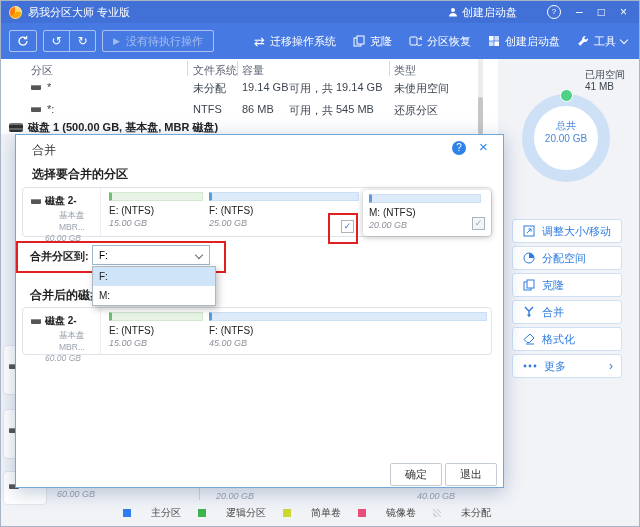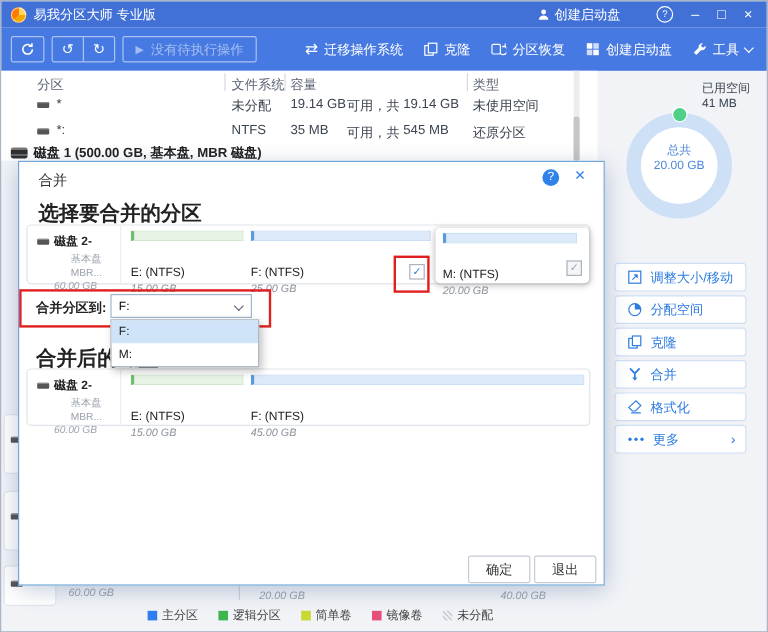--- a/index.html
+++ b/index.html
@@ -45,43 +45,43 @@
   .actbtn{position:absolute;left:511px;width:110px;height:24px;background:#fff;border:1px solid #cfe0f5;border-radius:3px;
           display:flex;align-items:center;gap:7px;padding-left:10px;box-sizing:border-box;color:#2d7ce0;font-size:11px;cursor:pointer;}
   .actbtn .arr{position:absolute;right:8px;color:#2d7ce0;font-size:12px;}
   
   .stub{position:absolute;left:2px;width:42px;background:#fff;border:1px solid #e2e6ec;border-radius:4px;}
   .stub .particon{left:5px;}
   .bgsize{position:absolute;font-size:9px;font-style:italic;color:#9aa2ad;}
   .bgsep{position:absolute;left:198px;top:485px;width:1px;height:14px;background:#cdd3da;}
   
   .legend{position:absolute;left:122px;top:505px;display:flex;gap:17px;align-items:center;font-size:10px;color:#444;}
-  .litem{display:flex;align-items:center;gap:4px;}
+  .litem{display:flex;align-items:center;gap:20px;}
   .sw{width:8px;height:8px;}
   .sw-primary{background:#2f7df0;} .sw-logical{background:#3eb54e;} .sw-simple{background:#c9d832;}
   .sw-mirror{background:#e84f78;} .sw-unalloc{background:repeating-linear-gradient(45deg,#eceef1 0 2px,#c9ced5 2px 3px);}
   
   .dialog{position:absolute;left:14px;top:133px;width:489px;height:354px;background:#fff;border:1px solid #72a8d9;
           box-shadow:0 4px 18px rgba(30,60,120,.28);box-sizing:border-box;}
   .dlg-title{position:absolute;left:16px;top:7px;font-size:12px;color:#333;}
   .dlg-help{position:absolute;left:436px;top:6px;width:14px;height:14px;border-radius:50%;background:#2e82e8;color:#fff;
             font-size:10px;line-height:14px;text-align:center;cursor:pointer;}
   .dlg-close{position:absolute;left:463px;top:3px;color:#2e82e8;font-size:15px;cursor:pointer;}
-  .dlg-section{position:absolute;font-size:17px;font-weight:bold;color:#222;}
+  .dlg-section{position:absolute;font-size:12px;font-weight:bold;color:#222;}
   .prow{position:absolute;left:6px;width:470px;height:50px;border:1px solid #dfe3ea;border-radius:4px;background:#fff;box-sizing:border-box;}
   .dinfo{position:absolute;left:0;top:0;bottom:0;width:78px;border-right:1px solid #eceef2;padding:6px 0 0 8px;box-sizing:border-box;}
   .dinfo .l1{display:flex;align-items:center;gap:4px;font-size:10px;font-weight:bold;color:#222;}
   .dinfo .pi{width:10px;height:5px;background:#555;border-radius:1px;box-shadow:inset 0 1px 0 #8a8a8a;}
   .dinfo .l2{font-size:8.5px;color:#9aa2ad;margin:2px 0 0 28px;}
   .dinfo .l3{font-size:8.5px;color:#9aa2ad;font-style:italic;margin:1px 0 0 14px;}
   .pblock{position:absolute;top:4px;}
   .pbar{height:9px;border-radius:1px;box-sizing:border-box;}
   .bar-green{background:#e7f3e4;border:1px solid #d2e8cf;border-left:3px solid #6cbf6c;}
   .bar-blue{background:#ddeafa;border:1px solid #cadef4;border-left:3px solid #5c9ad8;}
-  .plabel{font-size:10px;color:#222;margin-top:21px;}
+  .plabel{font-size:10px;color:#222;margin-top:4px;}
   .psize{font-size:9px;color:#8a9099;font-style:italic;margin-top:2px;}
   .mcard{position:absolute;left:340px;top:2px;width:128px;height:46px;background:#fff;border-radius:4px;
          box-shadow:0 1px 6px rgba(0,0,0,.28);padding:4px 6px;box-sizing:border-box;}
   .cb{position:absolute;width:11px;height:11px;border:1px solid #a9b2bd;background:#fff;font-size:9px;line-height:11px;
       text-align:center;cursor:pointer;box-sizing:content-box;}
   .cb-blue{color:#2d7de0;}
   .cb-gray{color:#98a1ab;background:#f4f5f7;}
   .ann{position:absolute;border:2px solid #e02020;pointer-events:none;}
   .mergelabel{position:absolute;left:14px;top:114px;font-size:11px;font-weight:bold;color:#222;}
   .combo{position:absolute;left:76px;top:110px;width:118px;height:20px;border:1px solid #9fb6cf;background:#fff;
@@ -199,21 +199,21 @@
   <span class="tc" style="left:46px;top:80px;">*</span>
   <span class="tc" style="left:192px;top:80px;">未分配</span>
   <span class="tc" style="left:241px;top:80px;">19.14 GB</span>
   <span class="tc" style="left:288px;top:80px;">可用，共</span>
   <span class="tc" style="left:335px;top:80px;">19.14 GB</span>
   <span class="tc" style="left:393px;top:80px;">未使用空间</span>
 
   <span class="particon" style="left:30px;top:106px;"></span>
   <span class="tc" style="left:46px;top:102px;">*:</span>
   <span class="tc" style="left:192px;top:102px;">NTFS</span>
-  <span class="tc" style="left:241px;top:102px;">35 MB</span>
+  <span class="tc" style="left:241px;top:102px;">86 MB</span>
   <span class="tc" style="left:288px;top:102px;">可用，共</span>
   <span class="tc" style="left:335px;top:102px;">545 MB</span>
   <span class="tc" style="left:393px;top:102px;">还原分区</span>
 
   <div class="diskrow">
     <span class="diskicon"></span>
     <b>磁盘 1 (500.00 GB, 基本盘, MBR 磁盘)</b>
   </div>
   <span class="scrolltrack"></span>
   <span class="scrollthumb"></span>

